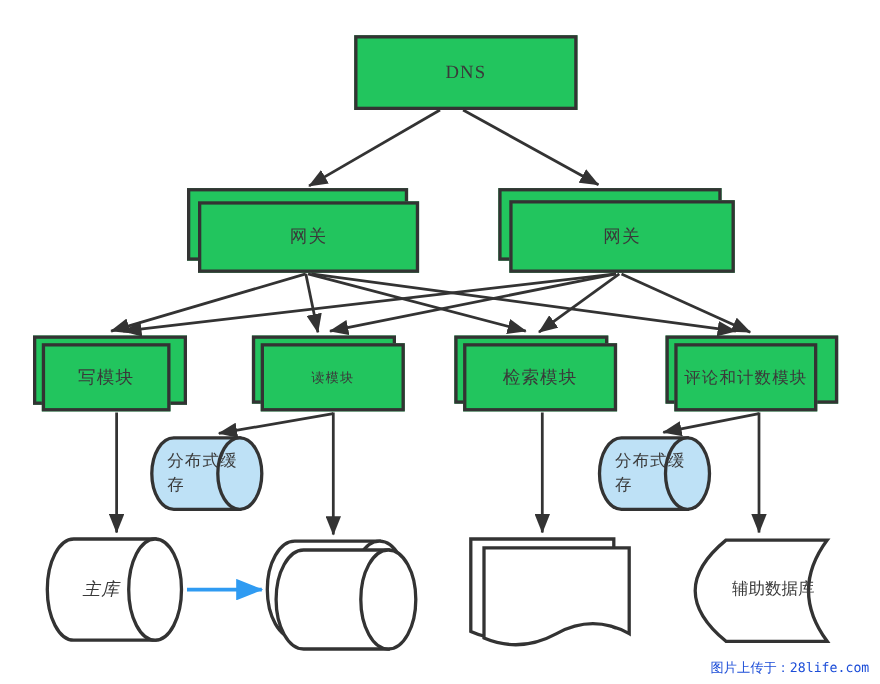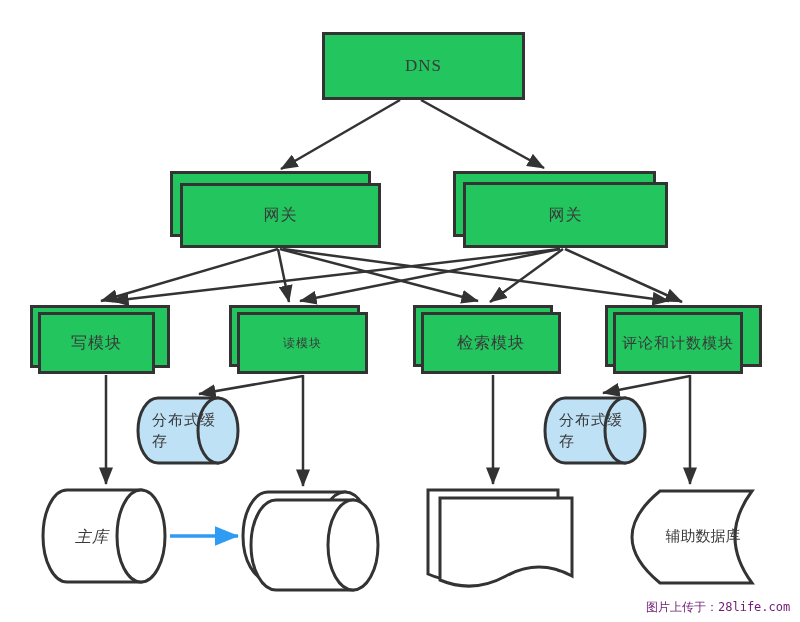--- a/index.html
+++ b/index.html
@@ -11,21 +11,21 @@
   .box,.back{
     position:absolute;background:#22c55e;border:3px solid #333333;box-sizing:border-box;
   }
   .box{display:flex;align-items:center;justify-content:center;font-size:17px;letter-spacing:1px;}
   .lbl{
     position:absolute;display:flex;align-items:center;justify-content:center;
     font-size:16px;letter-spacing:1px;line-height:21px;
   }
   .watermark{
     position:absolute;left:646px;top:599px;width:152px;height:18px;
-    font-family:"DejaVu Sans Mono",monospace;font-size:12px;color:#701a75;white-space:nowrap;
+    font-family:"DejaVu Sans Mono",monospace;font-size:12px;color:#1d4ed8;white-space:nowrap;
   }
 </style>
 </head>
 <body>
 
 <div class="canvas">
 
   <div class="box" style="left:322px;top:32px;width:203px;height:68px;">
     <span>DNS</span>
   </div>

